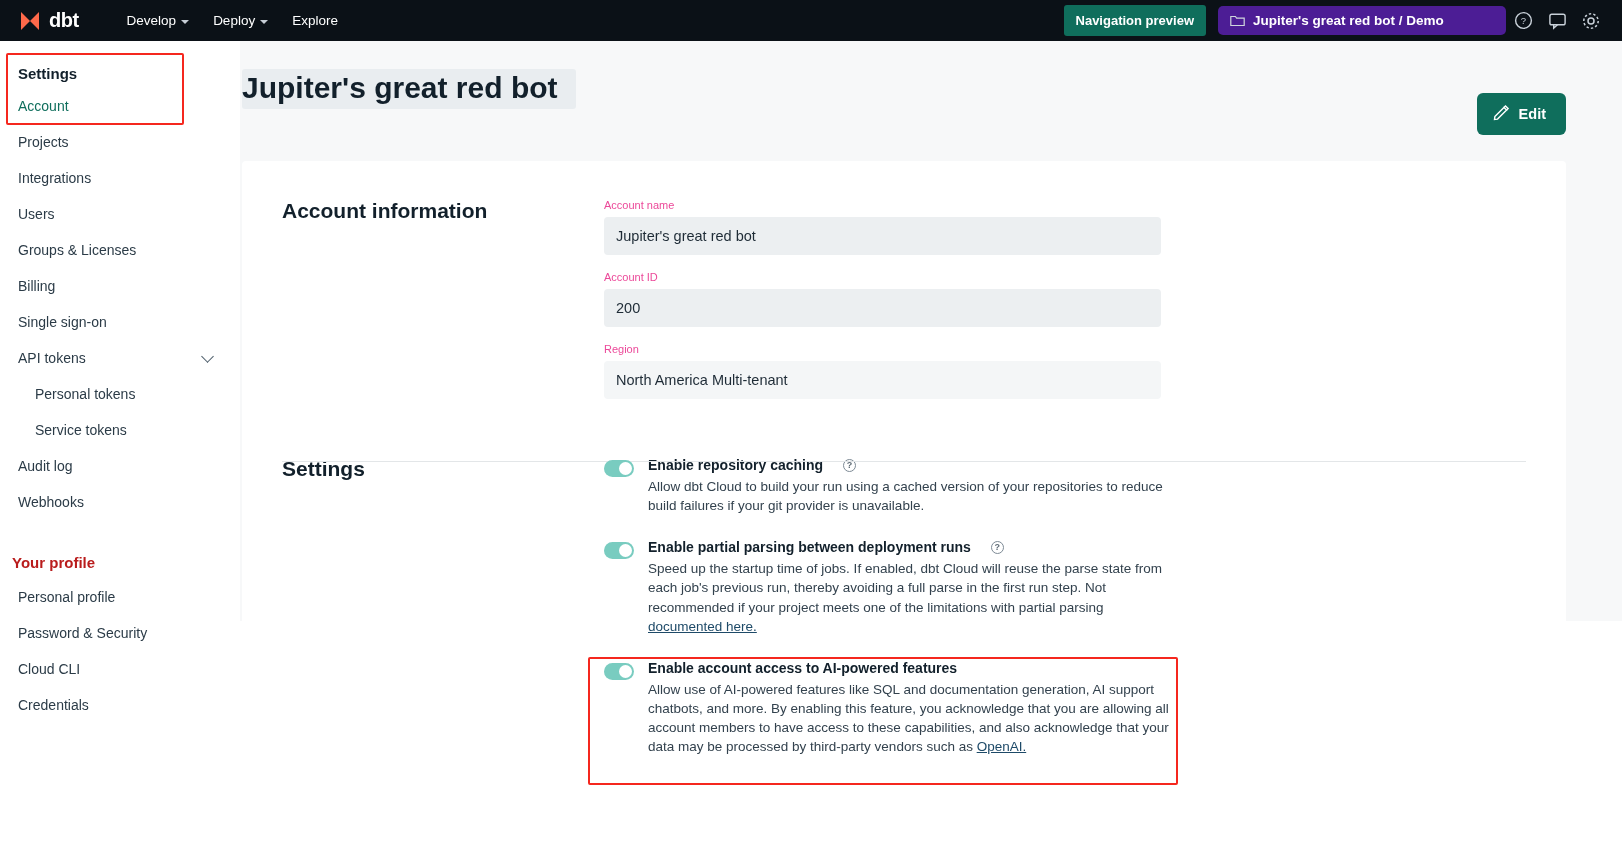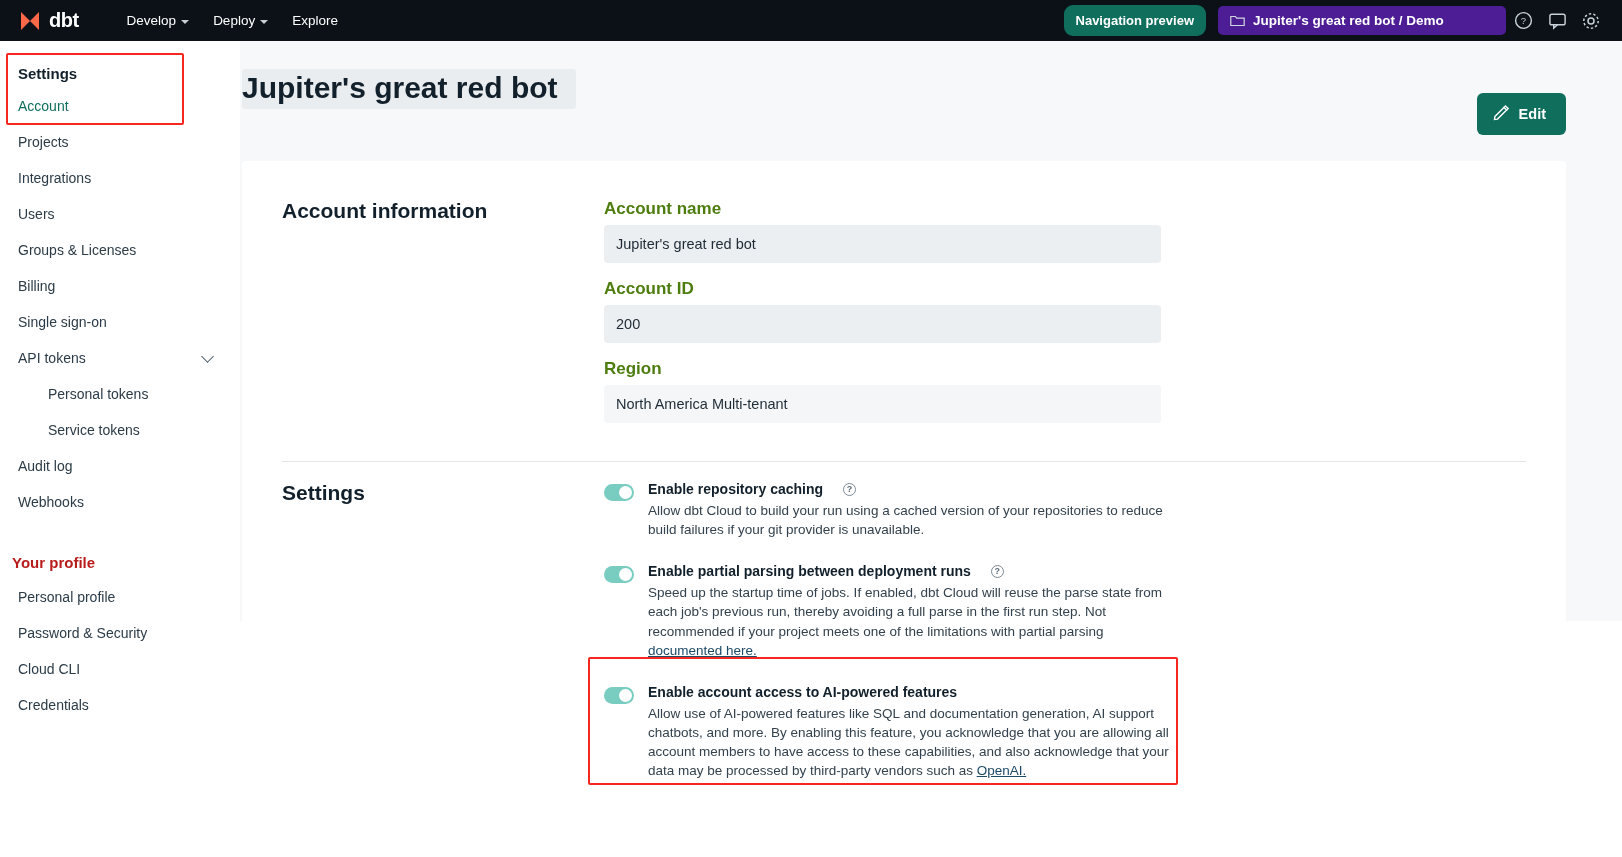--- a/index.html
+++ b/index.html
@@ -28,21 +28,21 @@
     color: #ffffff; font-size: 13.5px; padding: 6px 10px; border-radius: 4px;
     display: flex; align-items: center; gap: 5px; cursor: pointer;
   }
   .caret {
     width: 0; height: 0; border-left: 4px solid transparent; border-right: 4px solid transparent;
     border-top: 4.5px solid #c7ced6; display: inline-block; margin-top: 2px;
   }
   .topbar-right { margin-left: auto; display: flex; align-items: center; gap: 0; padding-right: 14px; }
   .nav-preview-btn {
     background: #0f6e5c; color: #fff; font-size: 13px; font-weight: bold;
-    padding: 8px 12px; border-radius: 9px; cursor: pointer; margin-right: 12px;
+    padding: 8px 12px; border-radius: 3px; cursor: pointer; margin-right: 12px;
     white-space: nowrap;
   }
   .project-chip {
     background: #4c1d95; color: #fff; font-size: 13.5px; font-weight: bold;
     padding: 7px 16px 7px 12px; border-radius: 5px; display: flex; align-items: center;
     gap: 8px; cursor: pointer; min-width: 288px;
   }
   .folder-ico { width: 15px; height: 12px; position: relative; display:inline-block; }
   .icon-btn {
     width: 34px; height: 34px; display: flex; align-items: center; justify-content: center;
@@ -54,21 +54,21 @@
     position: absolute; top: 41px; left: 0; width: 240px; height: 816px;
     background: #ffffff; padding-top: 18px;
   }
   .side-title {
     font-size: 15px; font-weight: bold; color: #12202b; padding: 6px 0 6px 18px;
   }
   .side-link {
     font-size: 14px; color: #2b3b47; padding: 10px 0 10px 18px; cursor: pointer;
   }
   .side-link.active { color: #0f6e5c; font-weight: normal; }
-  .side-link.sub { padding-left: 35px; margin-left: 13px; }
+  .side-link.sub { padding-left: 35px; }
   .side-link.with-caret { display: flex; align-items: center; justify-content: space-between; padding-right: 28px; }
   .chev {
     width: 9px; height: 9px; border-right: 1.6px solid #4a5b68; border-bottom: 1.6px solid #4a5b68;
     transform: rotate(45deg); margin-top: -4px;
   }
   .side-gap { height: 26px; }
   .side-section-title {
     font-size: 15px; font-weight: bold; color: #b91c1c; padding: 8px 0 8px 12px;
   }
   .hl-box {
@@ -100,21 +100,21 @@
   }
   .section {
     display: flex; padding: 38px 40px 0 40px;
   }
   .section-label {
     width: 322px; flex: none; font-size: 21px; font-weight: bold; color: #12202b;
   }
   .section-body { flex: 1; }
   .divider { position: absolute; left: 40px; top: 300px; width: 1244px; height: 1px; background: #e3e6e8; }
 
-  .field-label { font-size: 17px; font-weight: bold; color: #4d7c0f; margin-bottom: 6px; }
+  .field-label { font-size: 11px; font-weight: normal; color: #ec4899; margin-bottom: 6px; }
   .field-box {
     width: 557px; height: 38px; background: #eceff1; border-radius: 4px;
     display: flex; align-items: center; padding: 0 12px; font-size: 14.5px; color: #1e2b36;
     margin-bottom: 16px;
   }
 
   .setting-row { display: flex; margin-bottom: 24px; }
   .toggle {
     width: 30px; height: 17px; border-radius: 9px; background: #79ccc0; position: relative;
     flex: none; margin-top: 3px; margin-right: 14px; cursor: pointer;

